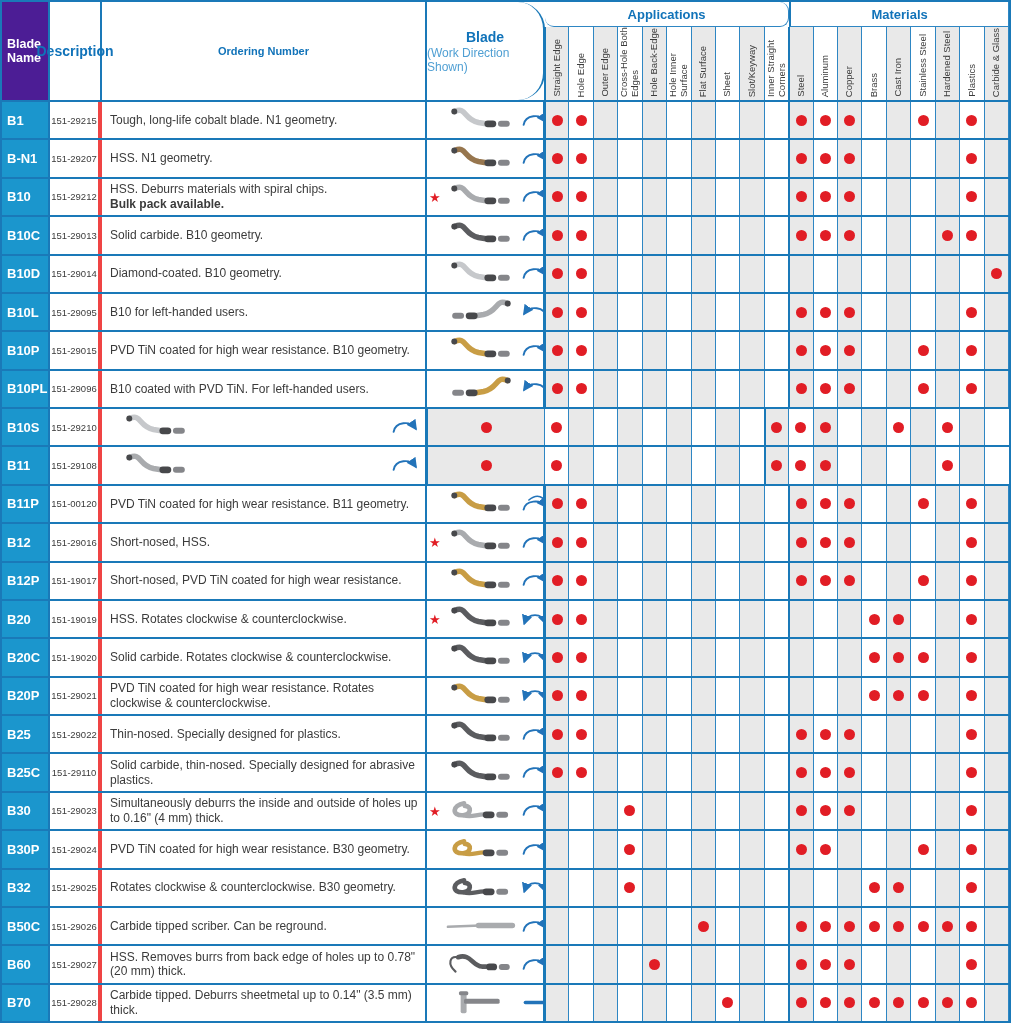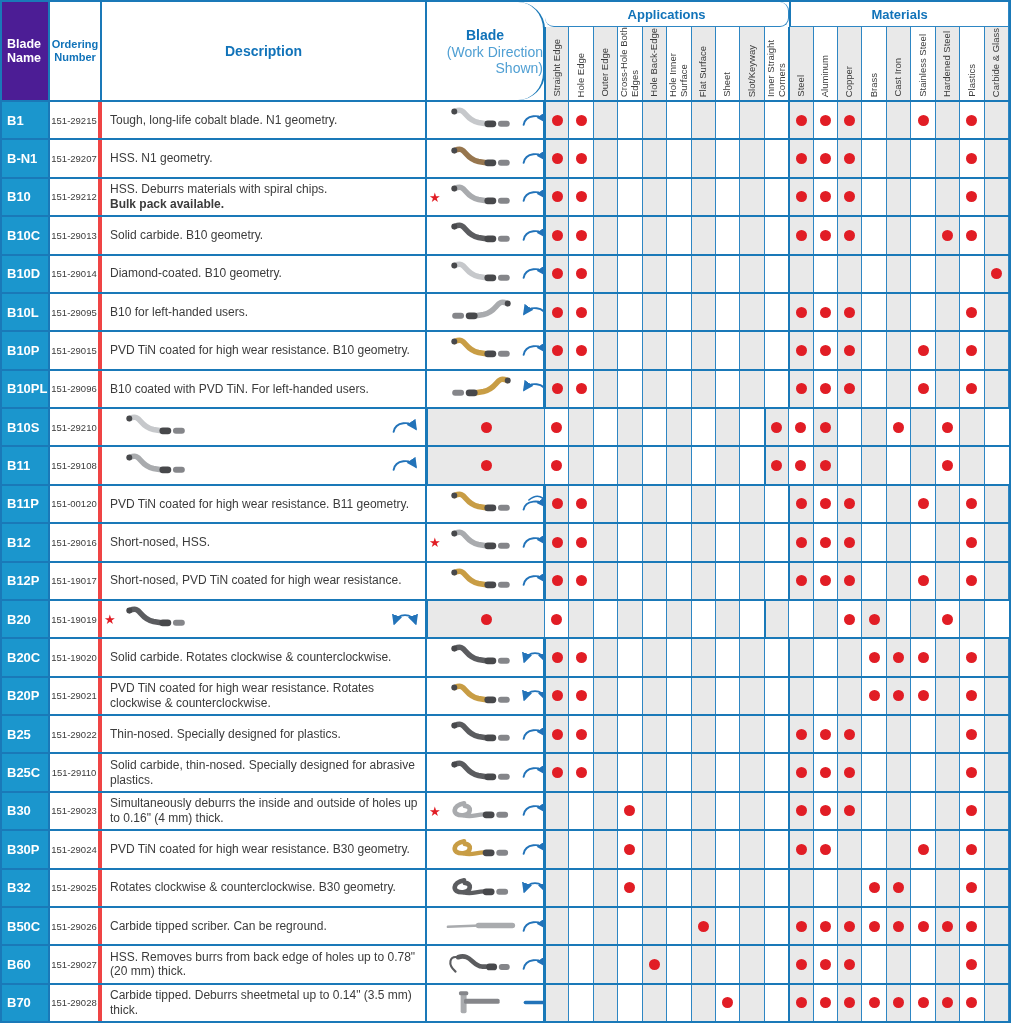--- a/index.html
+++ b/index.html
@@ -33,21 +33,21 @@
     grid-row:1/3; color:#1173b9; font-weight:bold; font-size:14px;
     display:flex; align-items:center; justify-content:center;
     border-right:2px solid #1a79b8;
   }
   .h-blade {
     grid-row:1/3; display:flex; flex-direction:column; align-items:center; justify-content:center;
     border-right:2px solid #1a79b8;
     border-radius:27px;
   }
   .h-blade .t1 { color:#1173b9; font-weight:bold; font-size:14px; }
-  .h-blade .t2 { color:#4f9fd3; font-size:14px; margin-top:1px;text-align:right; }
+  .h-blade .t2 { color:#4f9fd3; font-size:12px; margin-top:1px; }
   .h-group {
     grid-row:1; color:#1173b9; font-weight:bold; font-size:13px;
     display:flex; align-items:center; justify-content:center;
     border-bottom:1px solid #2e86c3; border-right:1px solid #2e86c3;
   }
   .h-apps { grid-column:5 / span 10;border-radius:9px; }
   .h-mats { grid-column:15 / span 9; border-left:2px solid #1a79b8; }
   .col-label {
     grid-row:2; border-right:1px solid #2e86c3;
     display:flex; align-items:flex-end; justify-content:center;
@@ -99,22 +99,22 @@
     <marker id="ah" viewBox="0 0 8 8" refX="6" refY="4" markerWidth="5.5" markerHeight="5.5" orient="auto-start-reverse">
       <path d="M0,0 L8,4 L0,8 Z" fill="#2273b9"></path>
     </marker>
   </defs>
 </svg>
 
 <div id="catalog">
 
   <div id="table-header">
     <div class="hc h-name">Blade Name</div>
+    <div class="hc h-desc">Description</div>
     <div class="hc h-order">Ordering Number</div>
-    <div class="hc h-desc">Description</div>
     <div class="hc h-blade">
       <span class="t1">Blade</span>
       <span class="t2">(Work Direction Shown)</span>
     </div>
     <div class="h-group h-apps">Applications</div>
     <div class="h-group h-mats">Materials</div>
 
   <div class="col-label shade thickl" style="grid-column: 5;">
         <span>Straight Edge</span>
       </div>
@@ -819,20 +819,23 @@
         </div>
         <div class="c dotcell shade"></div>
         <div class="c dotcell">
           <div class="dot"></div>
         </div>
         <div class="c dotcell shade"></div>
       </div>
       <div class="t-row">
         <div class="c name">B20</div>
         <div class="c order">151-19019</div>
+        <div class="c desc">
+          <span>HSS. Rotates clockwise &amp; counterclockwise.</span>
+        </div>
         <div class="c bladecell">
           <span class="star">★</span>
           <svg class="blade-svg" viewBox="0 0 92 36">
             <path d="M15,8 C29,2 25,17 43,21 L52,22.5" stroke="#5b5c5f" stroke-width="6.5" fill="none" stroke-linecap="round"></path>
          <circle cx="14.5" cy="8" r="3.5" fill="#47484b"></circle>
          <rect x="50" y="18.5" width="14" height="8" rx="4" fill="#47484b"></rect>
          <rect x="66" y="19" width="14" height="7" rx="3.5" fill="#85868a"></rect>
           </svg>
           <svg class="arrow-svg" viewBox="0 0 34 24">
             <path d="M5,16 C9,4 25,4 29,16" stroke="#2273b9" fill="none" stroke-width="2.2" stroke-linecap="round" marker-start="url(#ah)" marker-end="url(#ah)"></path>

